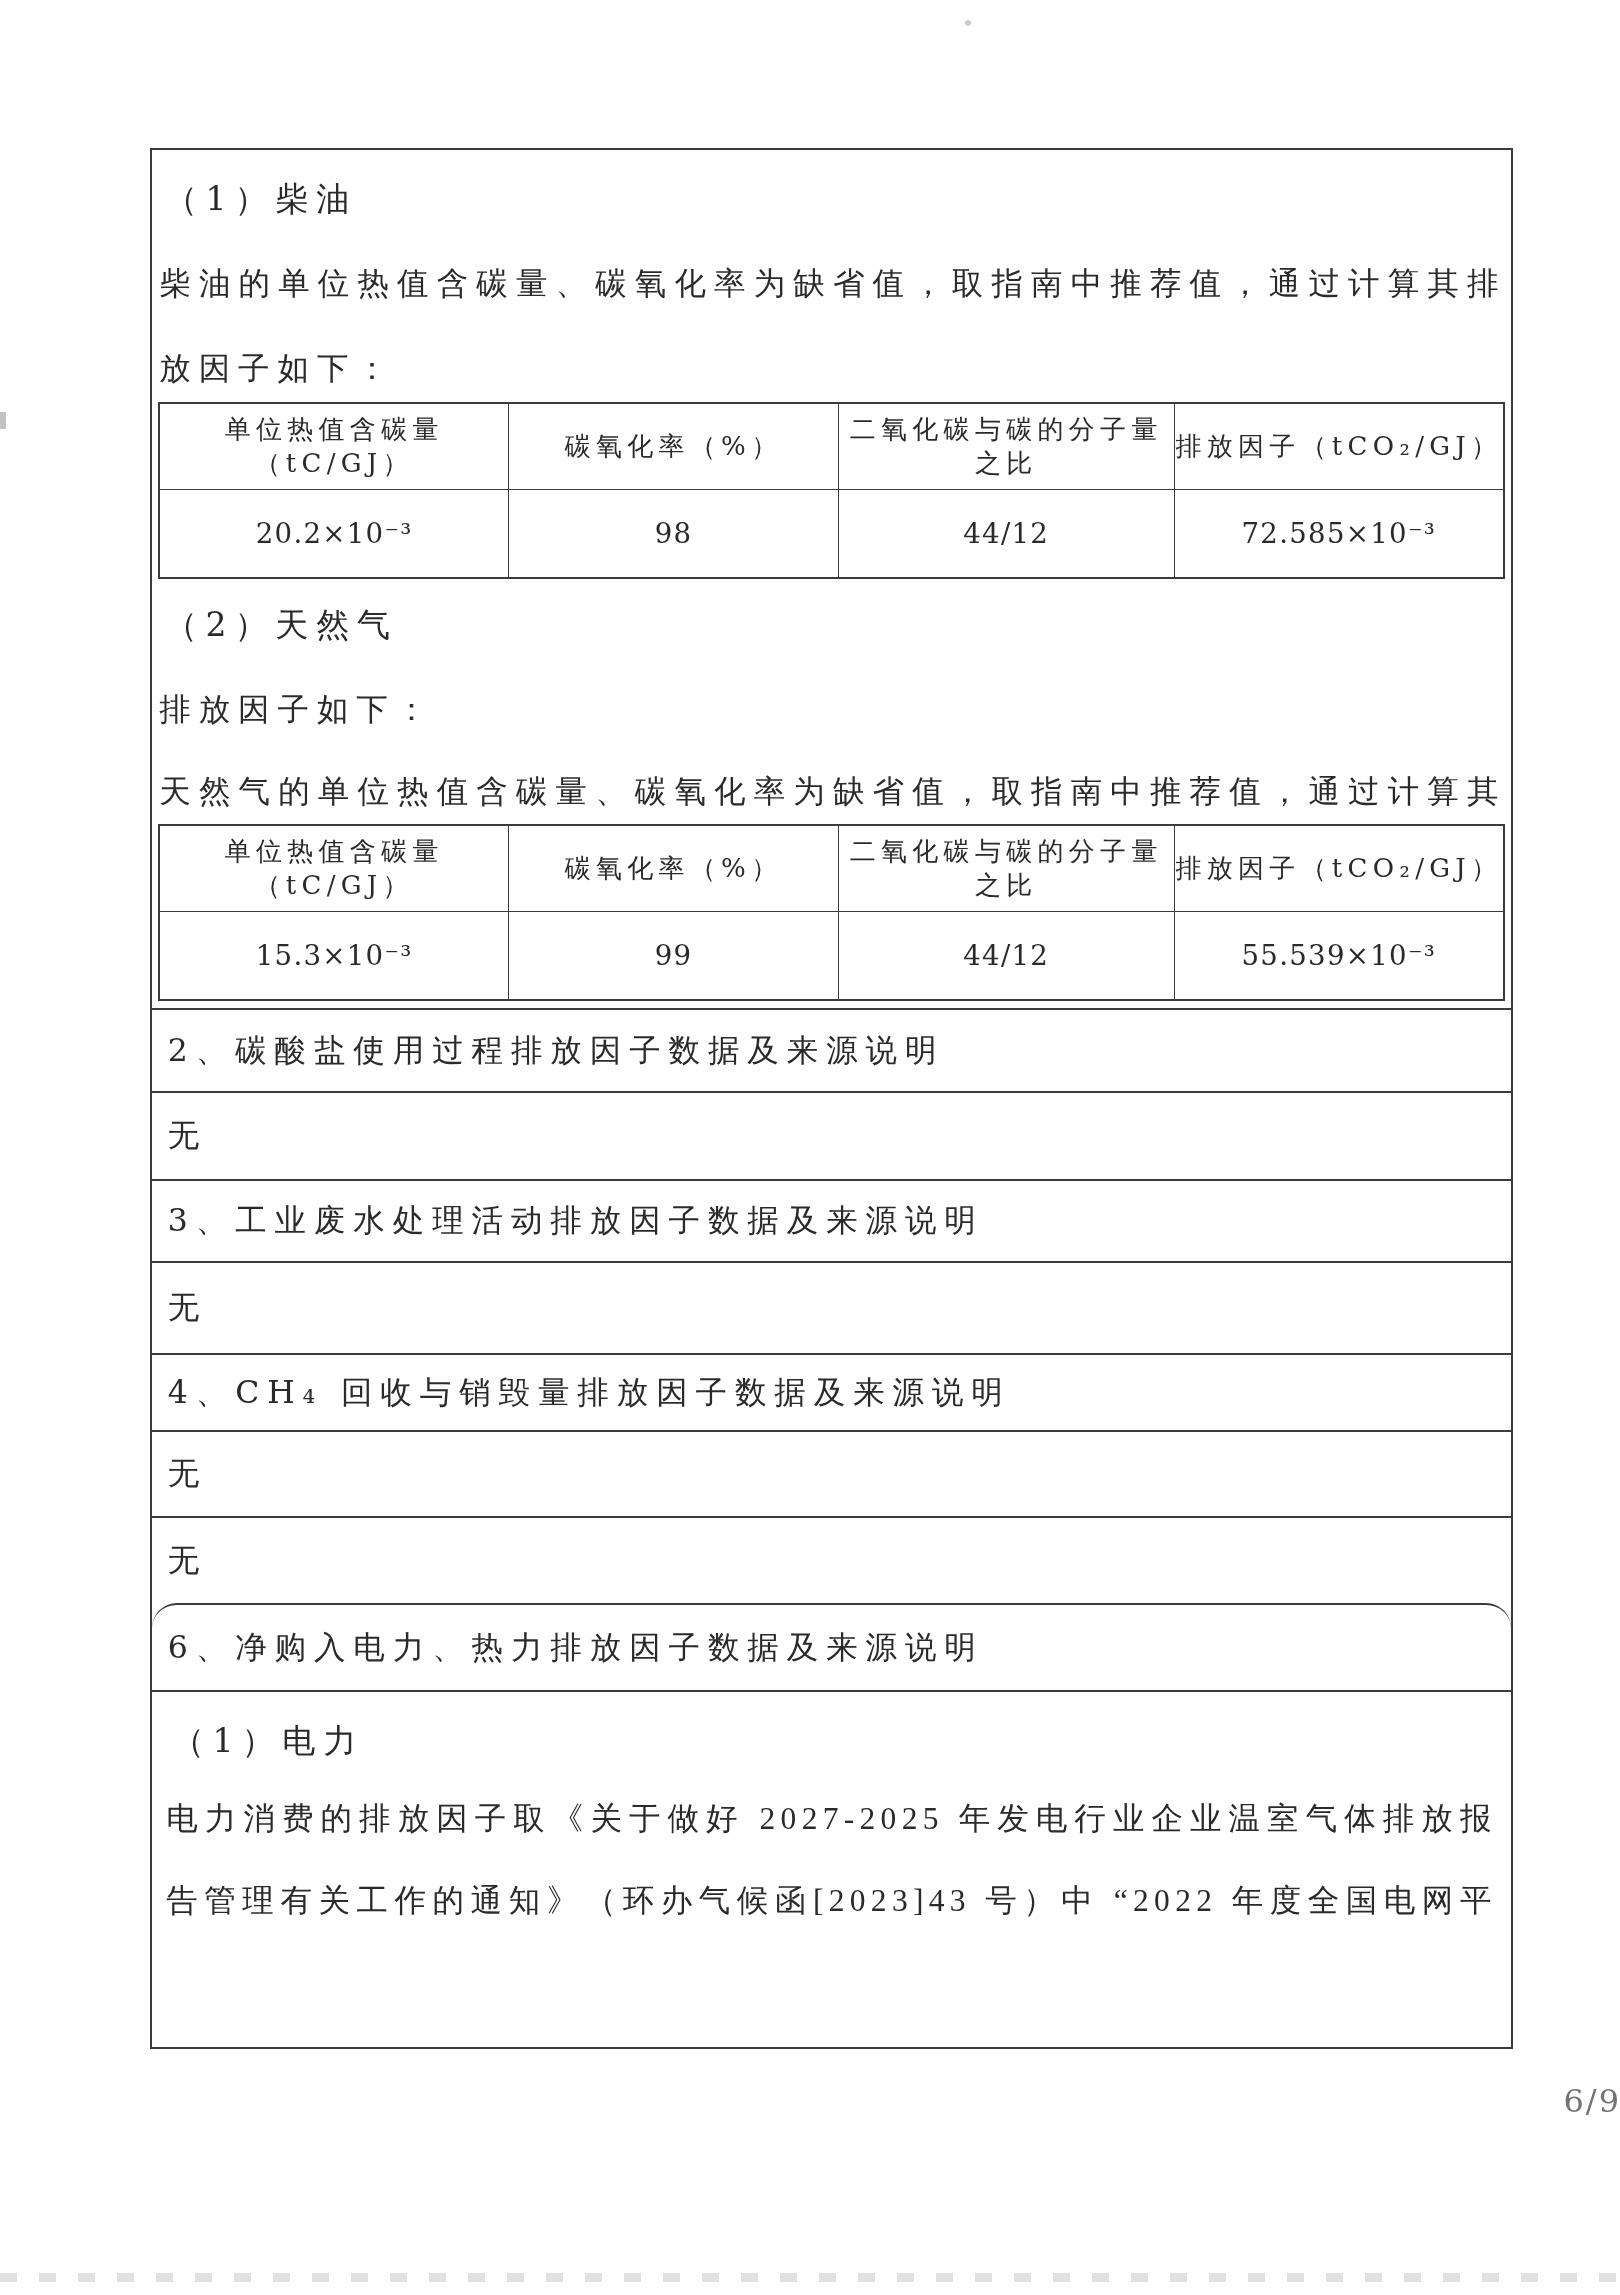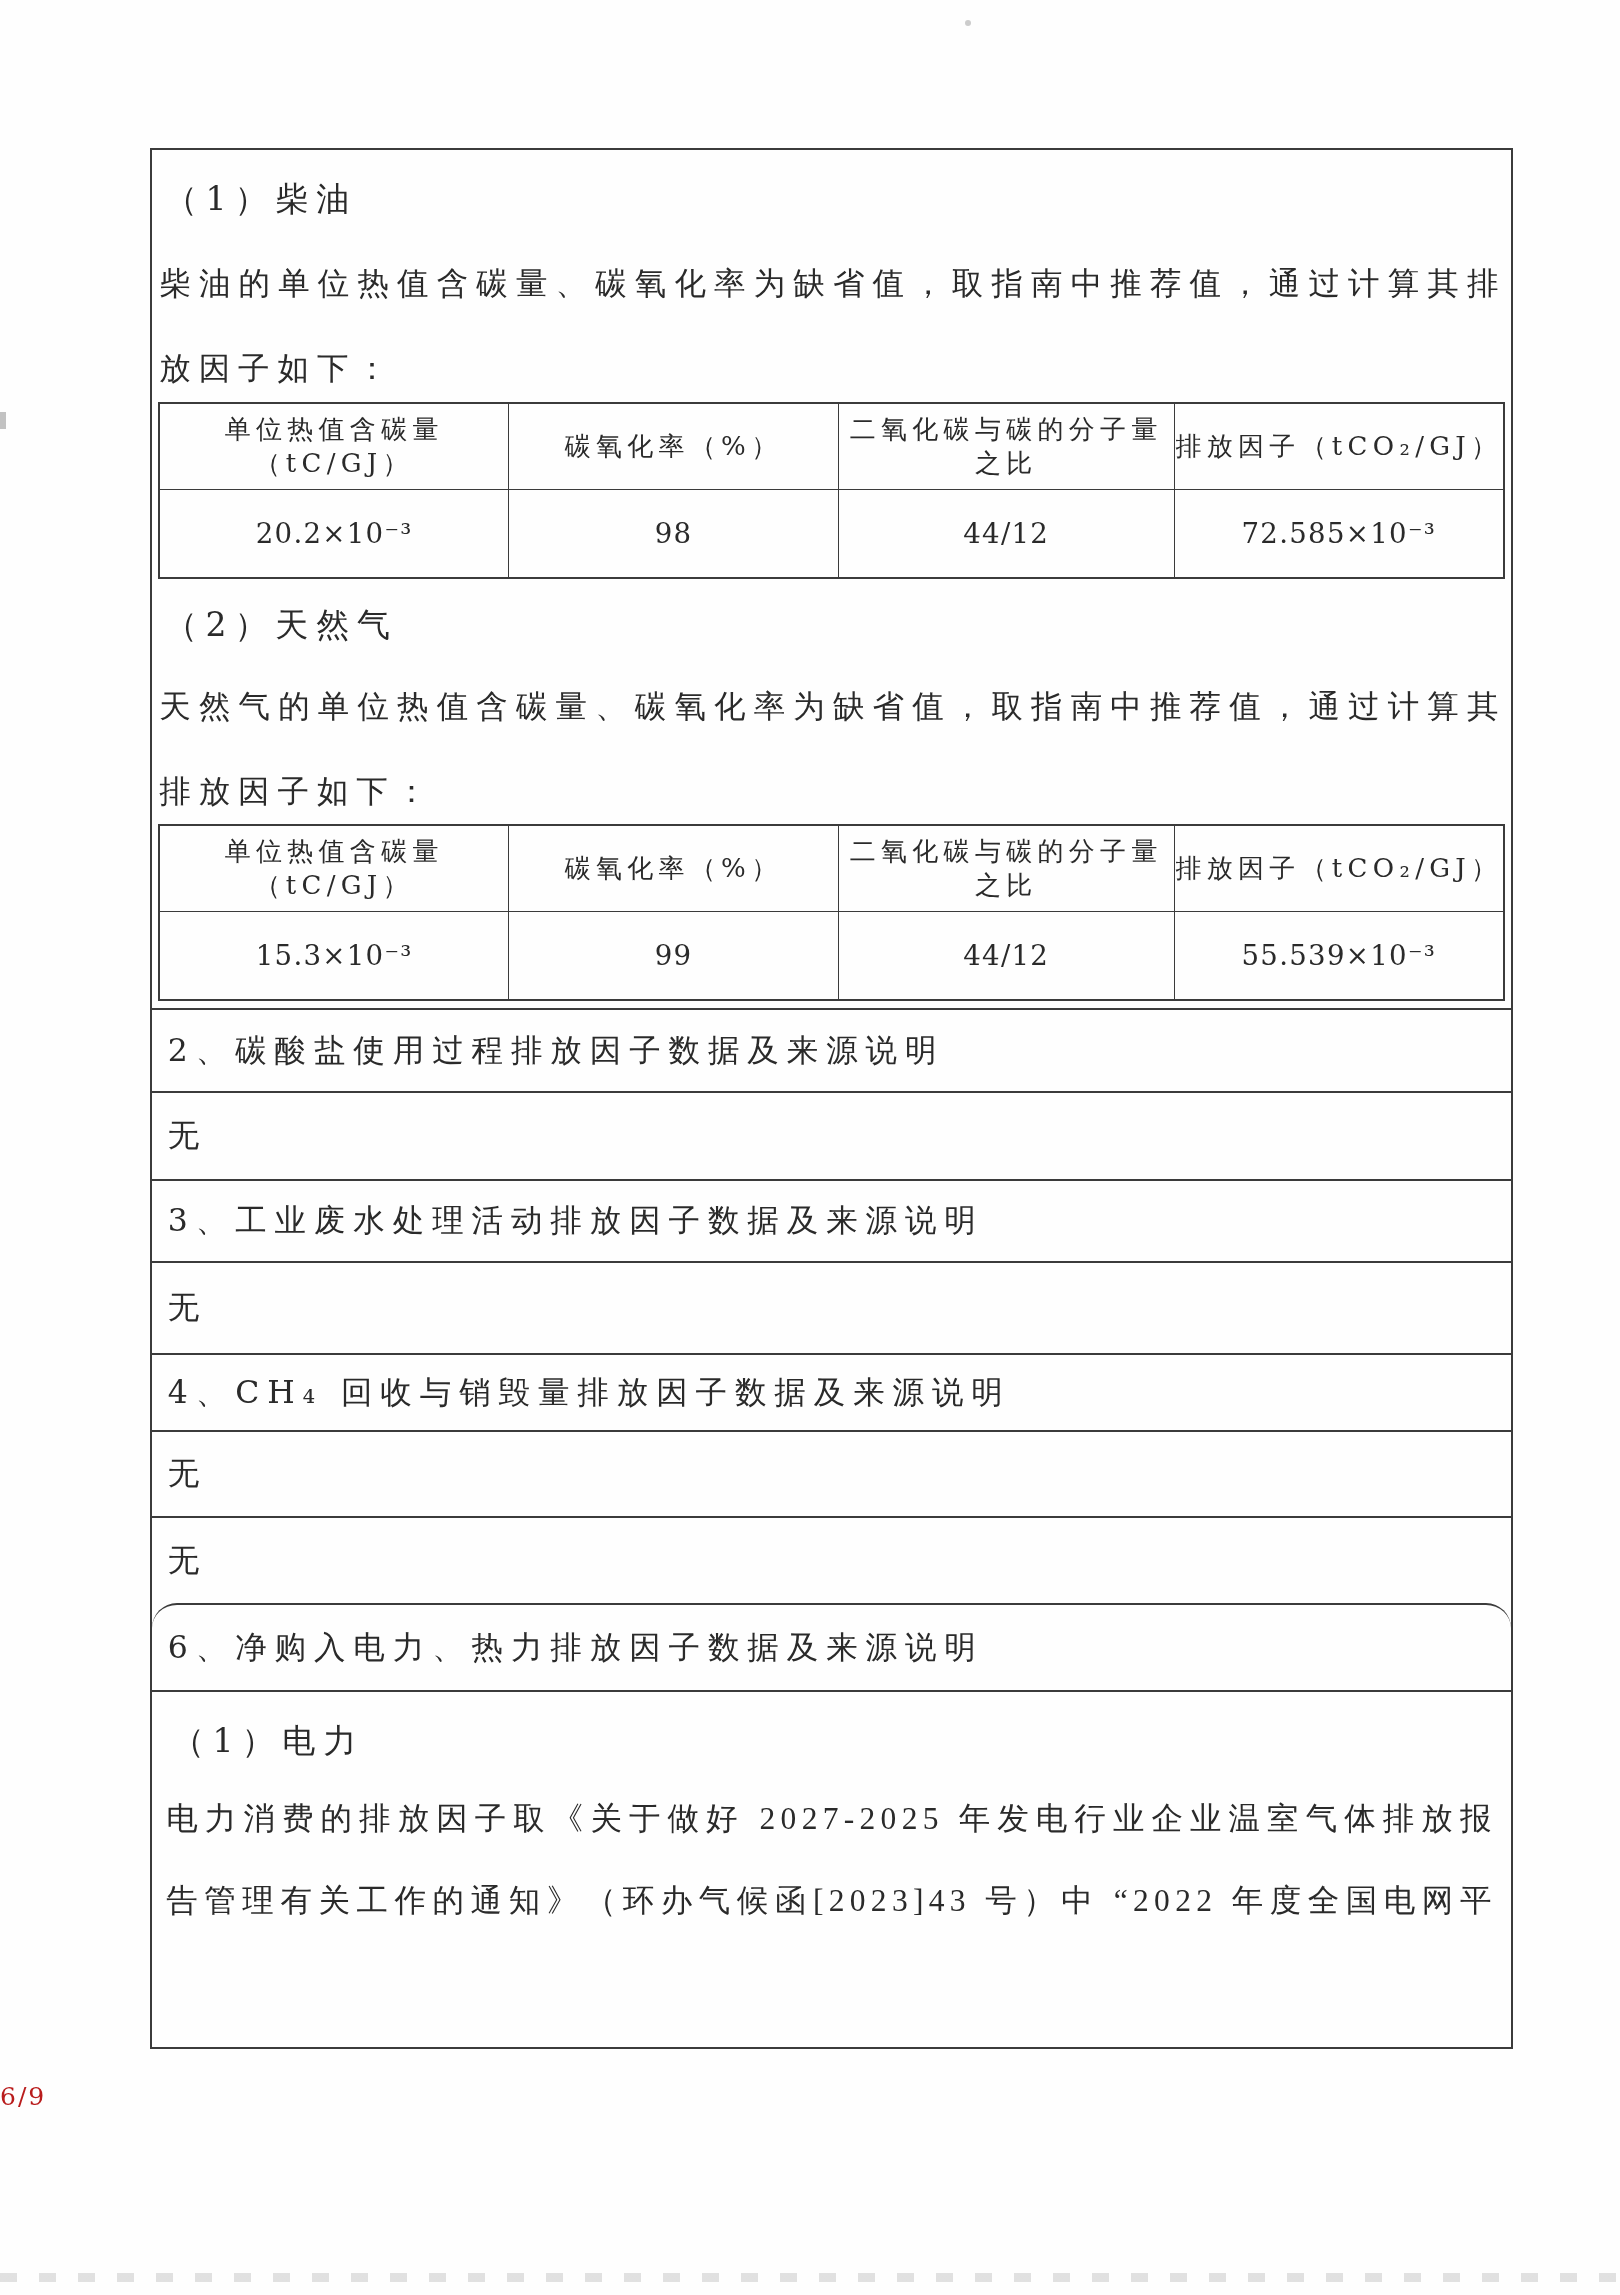--- a/index.html
+++ b/index.html
@@ -46,22 +46,22 @@
 
   
   .row{
     box-sizing:border-box;border-top:2px solid #3b3b3b;
     display:flex;align-items:center;padding:0 15.8px;
     font-size:31.5px;letter-spacing:7.9px;
   }
   .row.last{display:block;padding:0 13px;}
 
   .footer{
-    position:absolute;top:2082px;left:0;width:100%;text-align:left;
-    font-size:25px;letter-spacing:2px;color:#b91c1c;
+    position:absolute;top:2082px;left:0;width:100%;text-align:right;
+    font-size:32px;letter-spacing:2px;color:#737373;
   }
 
   
   .edge-mark{position:absolute;left:0;top:412px;width:5.9px;height:17px;background:#8f8f8f;opacity:.55;}
   .top-speck{position:absolute;left:965px;top:19.7px;width:5.9px;height:5.9px;background:#cccccc;border-radius:50%;}
   .bottom-noise{
     position:absolute;left:0;top:2273px;width:1621px;height:8.5px;opacity:.3;
     background:repeating-linear-gradient(90deg,#9d9d9d 0 17px,transparent 17px 39px);
   }
 </style>
@@ -102,22 +102,22 @@
         <tr>
           <td>20.2×10⁻³</td>
           <td>98</td>
           <td>44/12</td>
           <td>72.585×10⁻³</td>
         </tr>
       </tbody>
         </table>
 
       <div class="subheading mt40">（2）天然气</div>
+      <div class="para-line short mt70">排放因子如下：</div>
       <div class="para-line stretch mt66">天然气的单位热值含碳量、碳氧化率为缺省值，取指南中推荐值，通过计算其</div>
-      <div class="para-line short mt70">排放因子如下：</div>
 
       <table class="factor-table mt20">
         <tbody>
             <tr>
           <th class="col1">
             <div>单位热值含碳量</div>
             <div>（tC/GJ）</div>
           </th>
           <th class="col2">
             <div>碳氧化率（%）</div>

